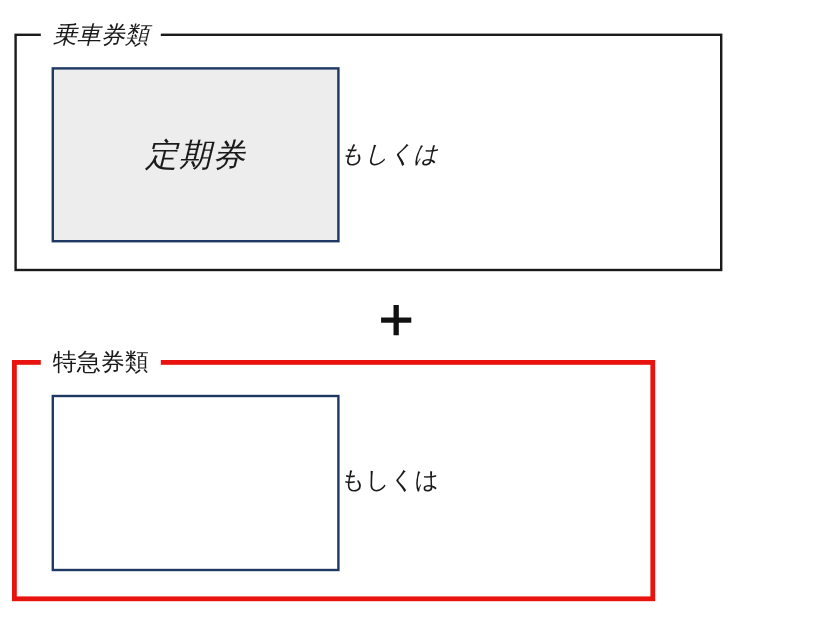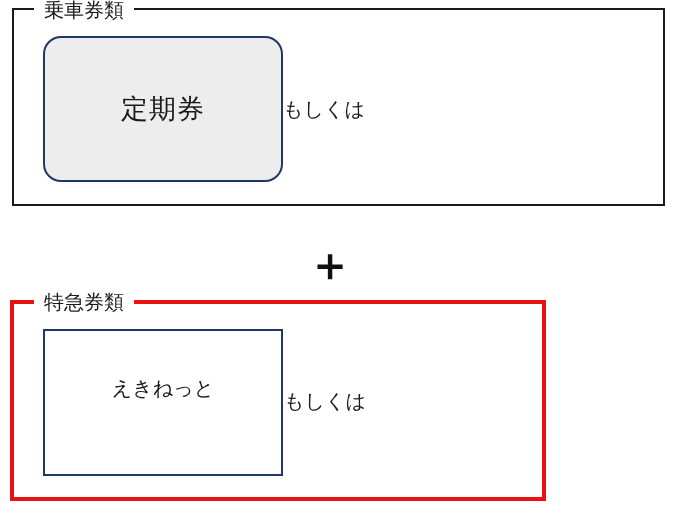--- a/index.html
+++ b/index.html
@@ -16,24 +16,25 @@
     color: var(--text-black, #1a1a1a);
     overflow: hidden;
   }
   
   .group {
     position: absolute;
     box-sizing: border-box;
   }
   .group-fare {
     left: 12px;
-    top: 8px;
-    width: 653px;
+    top: 28px;
+    width: 590px;
     height: 198px;
     border: 2px solid var(--frame-black, #1a1a1a);
+    font-style: italic;
   }
   .group-express {
     left: 10px;
     top: 300px;
     width: 536px;
     height: 201px;
     border: 4px solid var(--red-border, #e8130e);
   }
   .legend {
     position: absolute;
@@ -52,21 +53,21 @@
     position: absolute;
     box-sizing: border-box;
     border: 2px solid var(--navy-border, #1f3864);
     display: flex;
     align-items: center;
     justify-content: center;
     text-align: center;
   }
   .box-big-label { font-size: 27px; letter-spacing: 1px; }
   .box-small-label { font-size: 20px; line-height: 30px; }
-  .group-fare .box { top: 26px; height: 146px; width: 240px; border-radius: 18px; }
+  .group-fare .box { top: 26px; height: 146px; width: 240px; }
   .box-commuter { left: 29px; background: var(--gray-fill, #ededed); }
   .box-basefare { left: 383px; background: var(--blue-fill, #dbe7f3); }
   .group-express .box { top: 25px; height: 147px; width: 240px; background: #ffffff; }
   .box-ekinet { left: 29px; }
   .box-reserved { left: 384px; width: 239px; height: 148px; }
   
   .or-text {
     position: absolute;
     width: 114px;
     text-align: left;
@@ -105,21 +106,21 @@
 
   </div>
 
   <div class="plus-sign">＋</div>
 
   <div class="group group-express">
     <span class="legend">特急券類</span>
 
     <div class="box box-ekinet">
       <span class="box-small-label">
-        <span>えきねっと</span><br>
+        <br>
         <br>
       </span>
     </div>
 
     <span class="or-text">もしくは</span>
 
   </div>
 
 </div>
 

